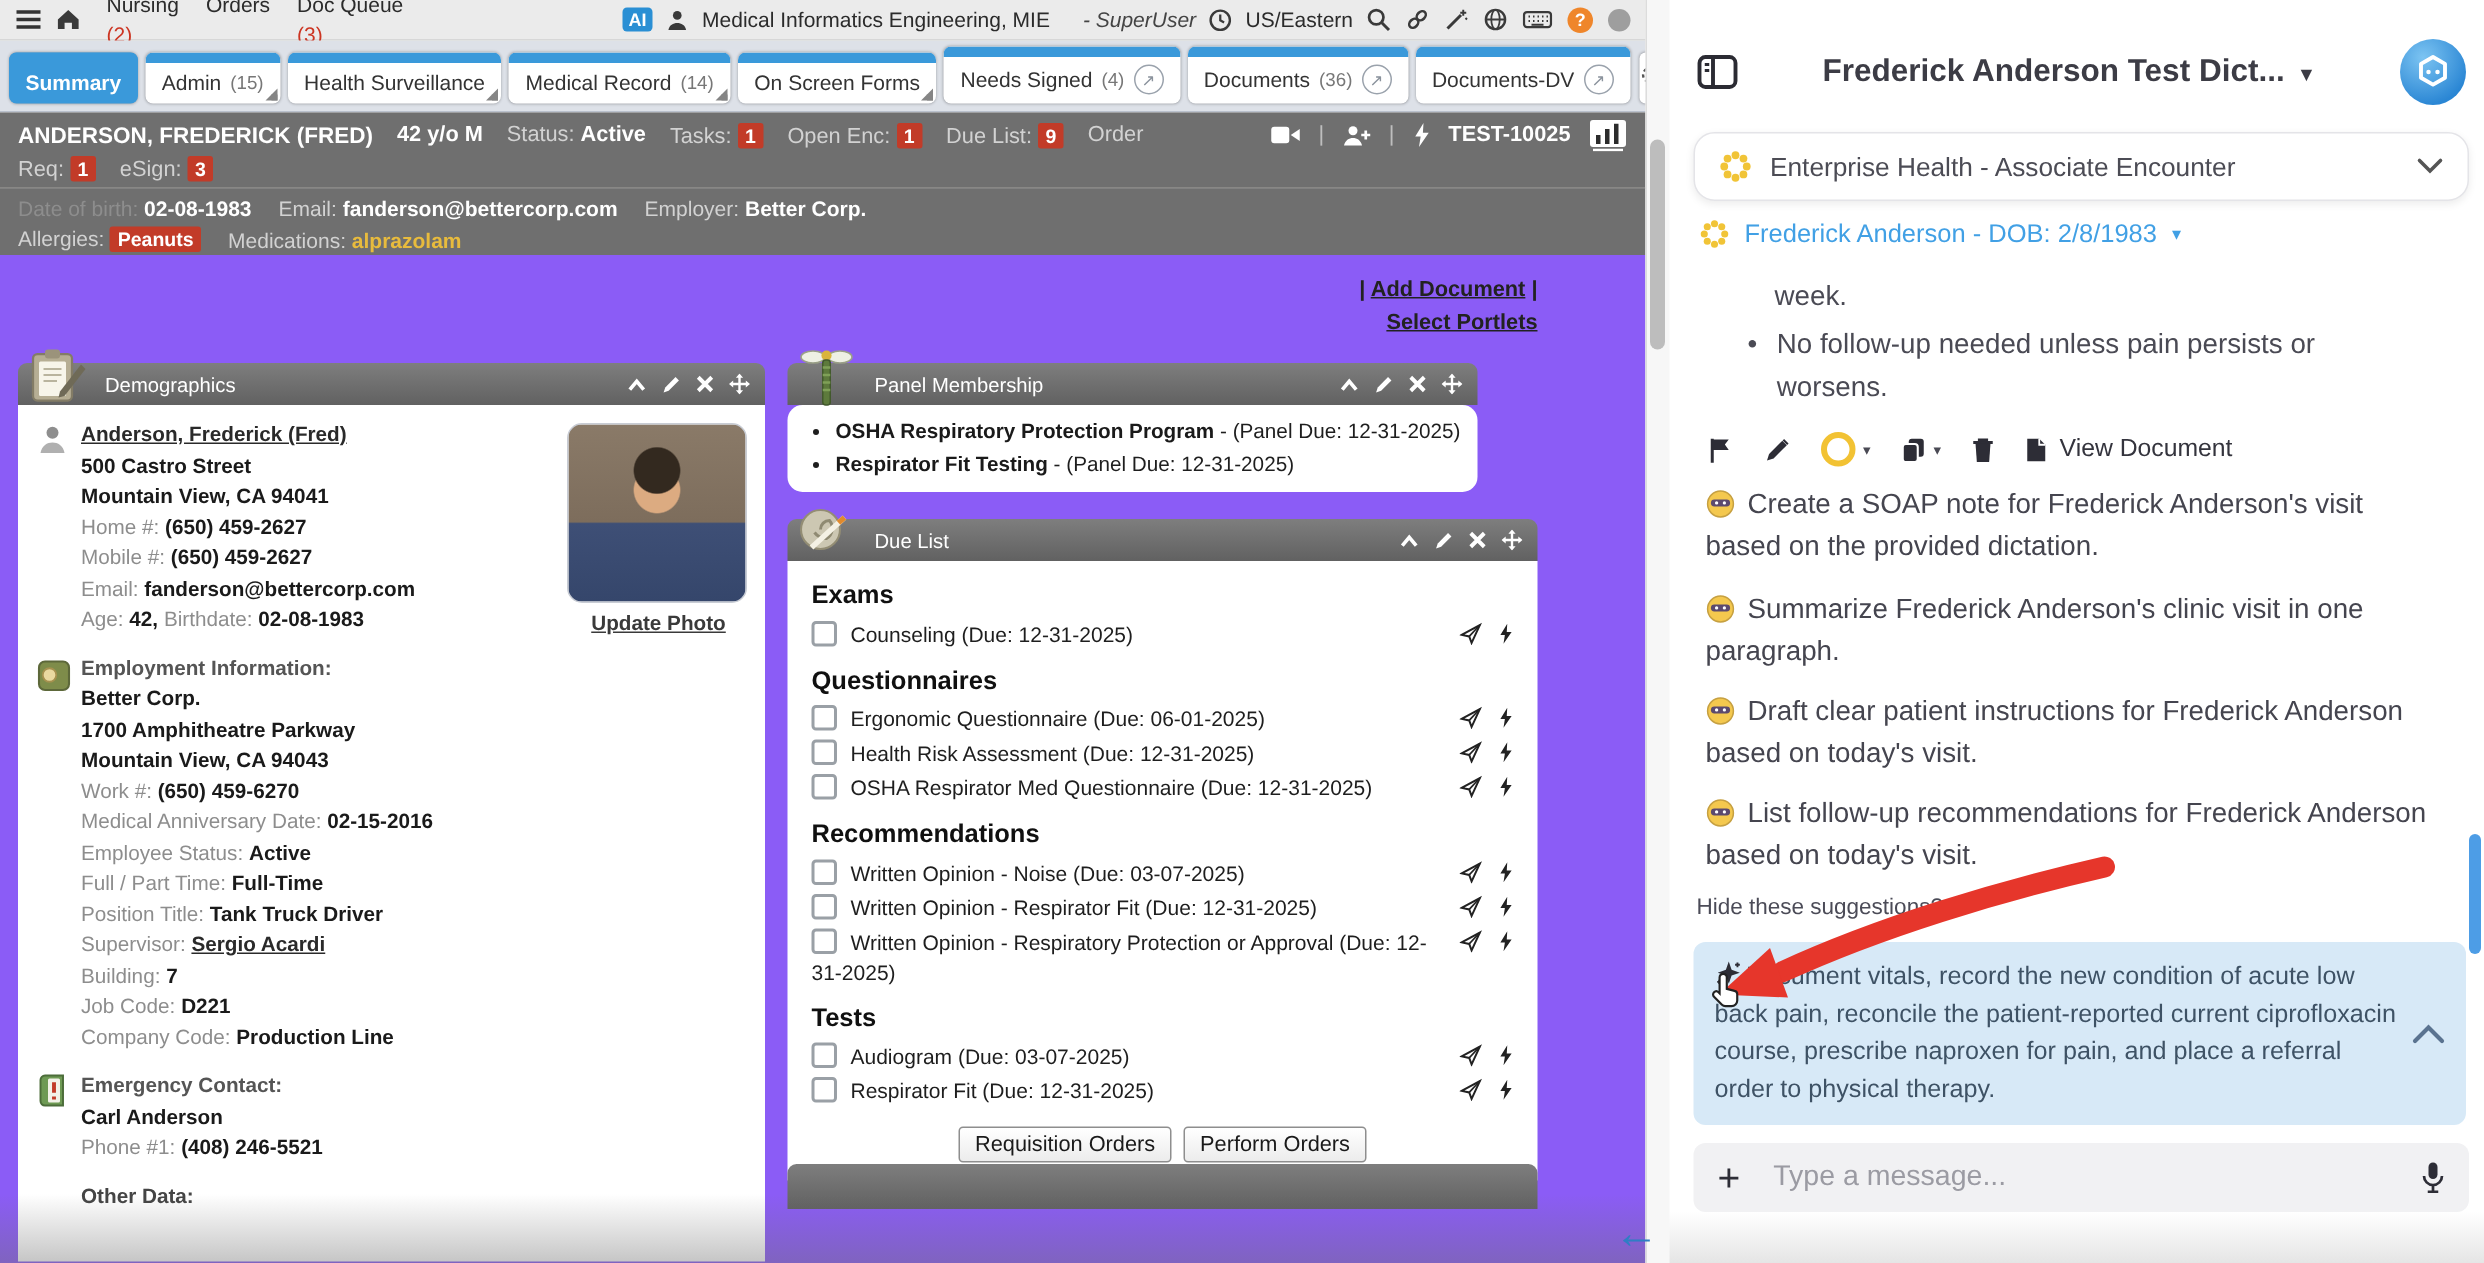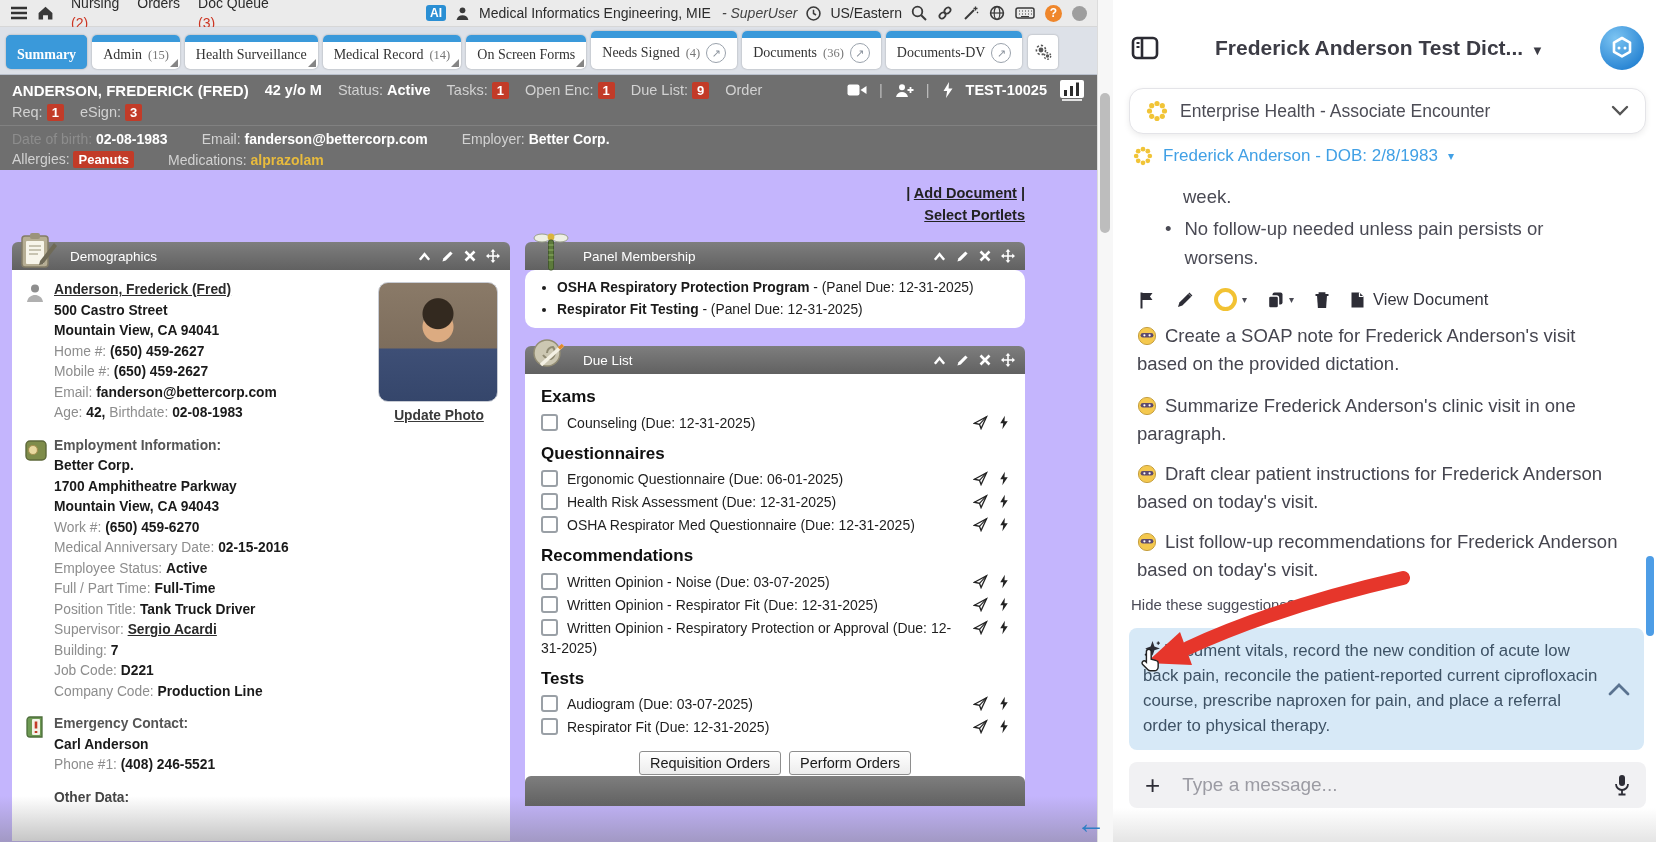--- a/index.html
+++ b/index.html
@@ -8,29 +8,29 @@
   svg{display:block}
   
   .app{position:absolute;left:0;top:0;width:1097px;height:842px;background:#f2ecda;}
   .topbar{position:absolute;top:0;left:0;width:100%;height:27px;background:#ebebeb;border-bottom:1px solid #d7d7d7;
           display:flex;align-items:center;gap:9px;padding:0 10px;box-sizing:border-box;font-size:14px;color:#2b2b2b;}
   .topnav{display:flex;gap:18px;margin-left:8px;}
   .topnav .nitem{display:flex;gap:4px;cursor:default;flex-direction:column;}
   .red{color:#cc3522;}
   .ai-badge{background:#2a8fd4;color:#fff;font-weight:bold;font-size:12px;border-radius:3px;padding:1px 4px;margin-left:auto;}
   .org{font-size:14px;color:#2b2b2b;}
-  .role{font-style:italic;color:#444;margin-left:2px;}
+  .role{font-style:italic;color:#444;margin-left:13px;}
   .tz{color:#2b2b2b;}
   .topicons{display:flex;align-items:center;gap:10px;color:#3a3a3a;}
   .help-circ{width:17px;height:17px;border-radius:50%;background:#ef862b;color:#fff;font-weight:bold;font-size:12px;
              display:flex;align-items:center;justify-content:center;}
   .gray-circ{width:15px;height:15px;border-radius:50%;background:#9e9e9e;}
   
   .tabrow{position:absolute;top:27px;left:0;width:100%;height:48px;background:#dde1e8;border-bottom:1px solid #b9c0cc;
-          display:flex;align-items:flex-end;gap:5px;padding:0 4px 5px 6px;box-sizing:border-box;font-family:Liberation Serif, serif;}
+          display:flex;align-items:flex-end;gap:5px;padding:0 4px 5px 6px;box-sizing:border-box;}
   .tab{background:#fff;border-radius:5px;overflow:hidden;box-shadow:0 0 2px rgba(0,0,0,.3);flex-shrink:0;}
   .tab .cap{height:7px;background:#3a99da;}
   .tab .tlabel{padding:5px 11px 6px;font-size:14px;color:#333;display:flex;align-items:center;gap:6px;position:relative;white-space:nowrap;}
   .tab .cnt{color:#777;font-size:12.5px;}
   .tab.active{background:#3a99da;}
   .tab.active .tlabel{color:#fff;font-weight:bold;}
   .fold::after{content:"";position:absolute;right:2px;bottom:2px;width:0;height:0;
                border-left:4px solid transparent;border-top:4px solid transparent;
                border-right:4px solid #858585;border-bottom:4px solid #858585;}
   .popout{width:18px;height:18px;border:1.5px solid #9aa2ac;border-radius:50%;display:flex;align-items:center;
@@ -42,24 +42,24 @@
          padding:4px 12px;box-sizing:border-box;font-size:14.5px;}
   .phead .hr{display:flex;align-items:center;gap:16px;height:22px;white-space:nowrap;}
   .pname{font-weight:bold;font-size:15px;}
   .glabel{color:#d2d2d2;}
   .wval{color:#fff;font-weight:bold;}
   .badge{background:#c23b28;color:#fff;font-weight:bold;padding:0 5px;border-radius:2px;font-size:13px;line-height:17px;display:inline-block;}
   .hicons{margin-left:auto;display:flex;align-items:center;gap:12px;}
   .pipe{color:rgba(255,255,255,.55);}
   .pinfo{position:absolute;top:125px;left:0;width:100%;height:45px;background:#6f6f6f;border-top:1px solid #818181;
          color:#d2d2d2;font-size:14px;padding:2px 12px;box-sizing:border-box;}
-  .pinfo .ir{display:flex;align-items:center;gap:34px;height:21px;white-space:nowrap;}
+  .pinfo .ir{display:flex;align-items:center;gap:18px;height:21px;white-space:nowrap;}
   .medy{color:#e8bb3d;font-weight:bold;text-align:right;}
   
-  .content{position:absolute;top:170px;left:0;width:100%;bottom:0;background:#c4b5fd;}
+  .content{position:absolute;top:170px;left:0;width:100%;bottom:0;background:#8b5cf6;}
   .clinks{position:absolute;right:72px;top:12px;text-align:right;font-size:14.5px;font-weight:bold;color:#222;line-height:22px;}
   .ul{text-decoration:underline;cursor:pointer;}
   .portlet{position:absolute;}
   .phdr{height:28px;background:linear-gradient(#7e7e7e,#616161);border-radius:6px 6px 0 0;color:#fff;
         display:flex;align-items:center;padding:0 10px 0 58px;font-size:13.5px;position:relative;}
   .phdr .hdricons{margin-left:auto;display:flex;align-items:center;gap:10px;}
   .picon{position:absolute;left:4px;top:-13px;}
   .pbody{background:#fff;padding:10px 12px;font-size:13.8px;line-height:20.5px;color:#1e1e1e;}
   .lbl{color:#8d8d8d;}
   .bval{font-weight:bold;color:#1a1a1a;}
@@ -68,21 +68,21 @@
   .sec{position:relative;padding-left:30px;margin-bottom:12px;}
   .sicon{position:absolute;left:0;top:2px;}
   .namelink{font-weight:bold;text-decoration:underline;color:#2a2a2a;}
   .photo{position:absolute;right:12px;top:12px;width:118px;height:118px;border-radius:10px;border:1px solid #c8ccd4;
          background:
            radial-gradient(circle at 50% 26%, #33291f 0 15px, rgba(0,0,0,0) 16px),
            radial-gradient(circle at 50% 37%, #dcab81 0 15px, rgba(0,0,0,0) 16px),
            linear-gradient(180deg,#8a7a68 0%,#7d6d5c 55%,#3e4f76 56%,#35466b 100%);}
   .updphoto{position:absolute;right:12px;top:136px;width:118px;text-align:center;font-weight:bold;
             text-decoration:underline;color:#3a3a3a;}
-  .panelm{left:525px;top:72px;width:500px;}
+  .panelm{left:525px;top:72px;width:460px;}
   .panelm .pbody{padding:7px 10px;border-radius:10px;}
   .panelm ul{margin:0;padding-left:22px;}
   .panelm li{margin:1px 0;}
   .duel{left:525px;top:176px;width:500px;}
   .duel .pbody{padding:4px 16px 12px;min-height:376px;box-sizing:border-box;}
   .dsec{font-size:17px;font-weight:bold;color:#101010;margin:9px 0 4px;}
   .ditem{position:relative;padding:1px 52px 2px 0;font-size:14px;color:#1e1e1e;line-height:20px;}
   .cb{display:inline-block;width:13px;height:13px;border:2px solid #9aa0a6;border-radius:3px;background:#fff;
       margin-right:9px;vertical-align:-3px;}
   .dicons{position:absolute;right:0;top:3px;display:flex;gap:11px;color:#222;}

